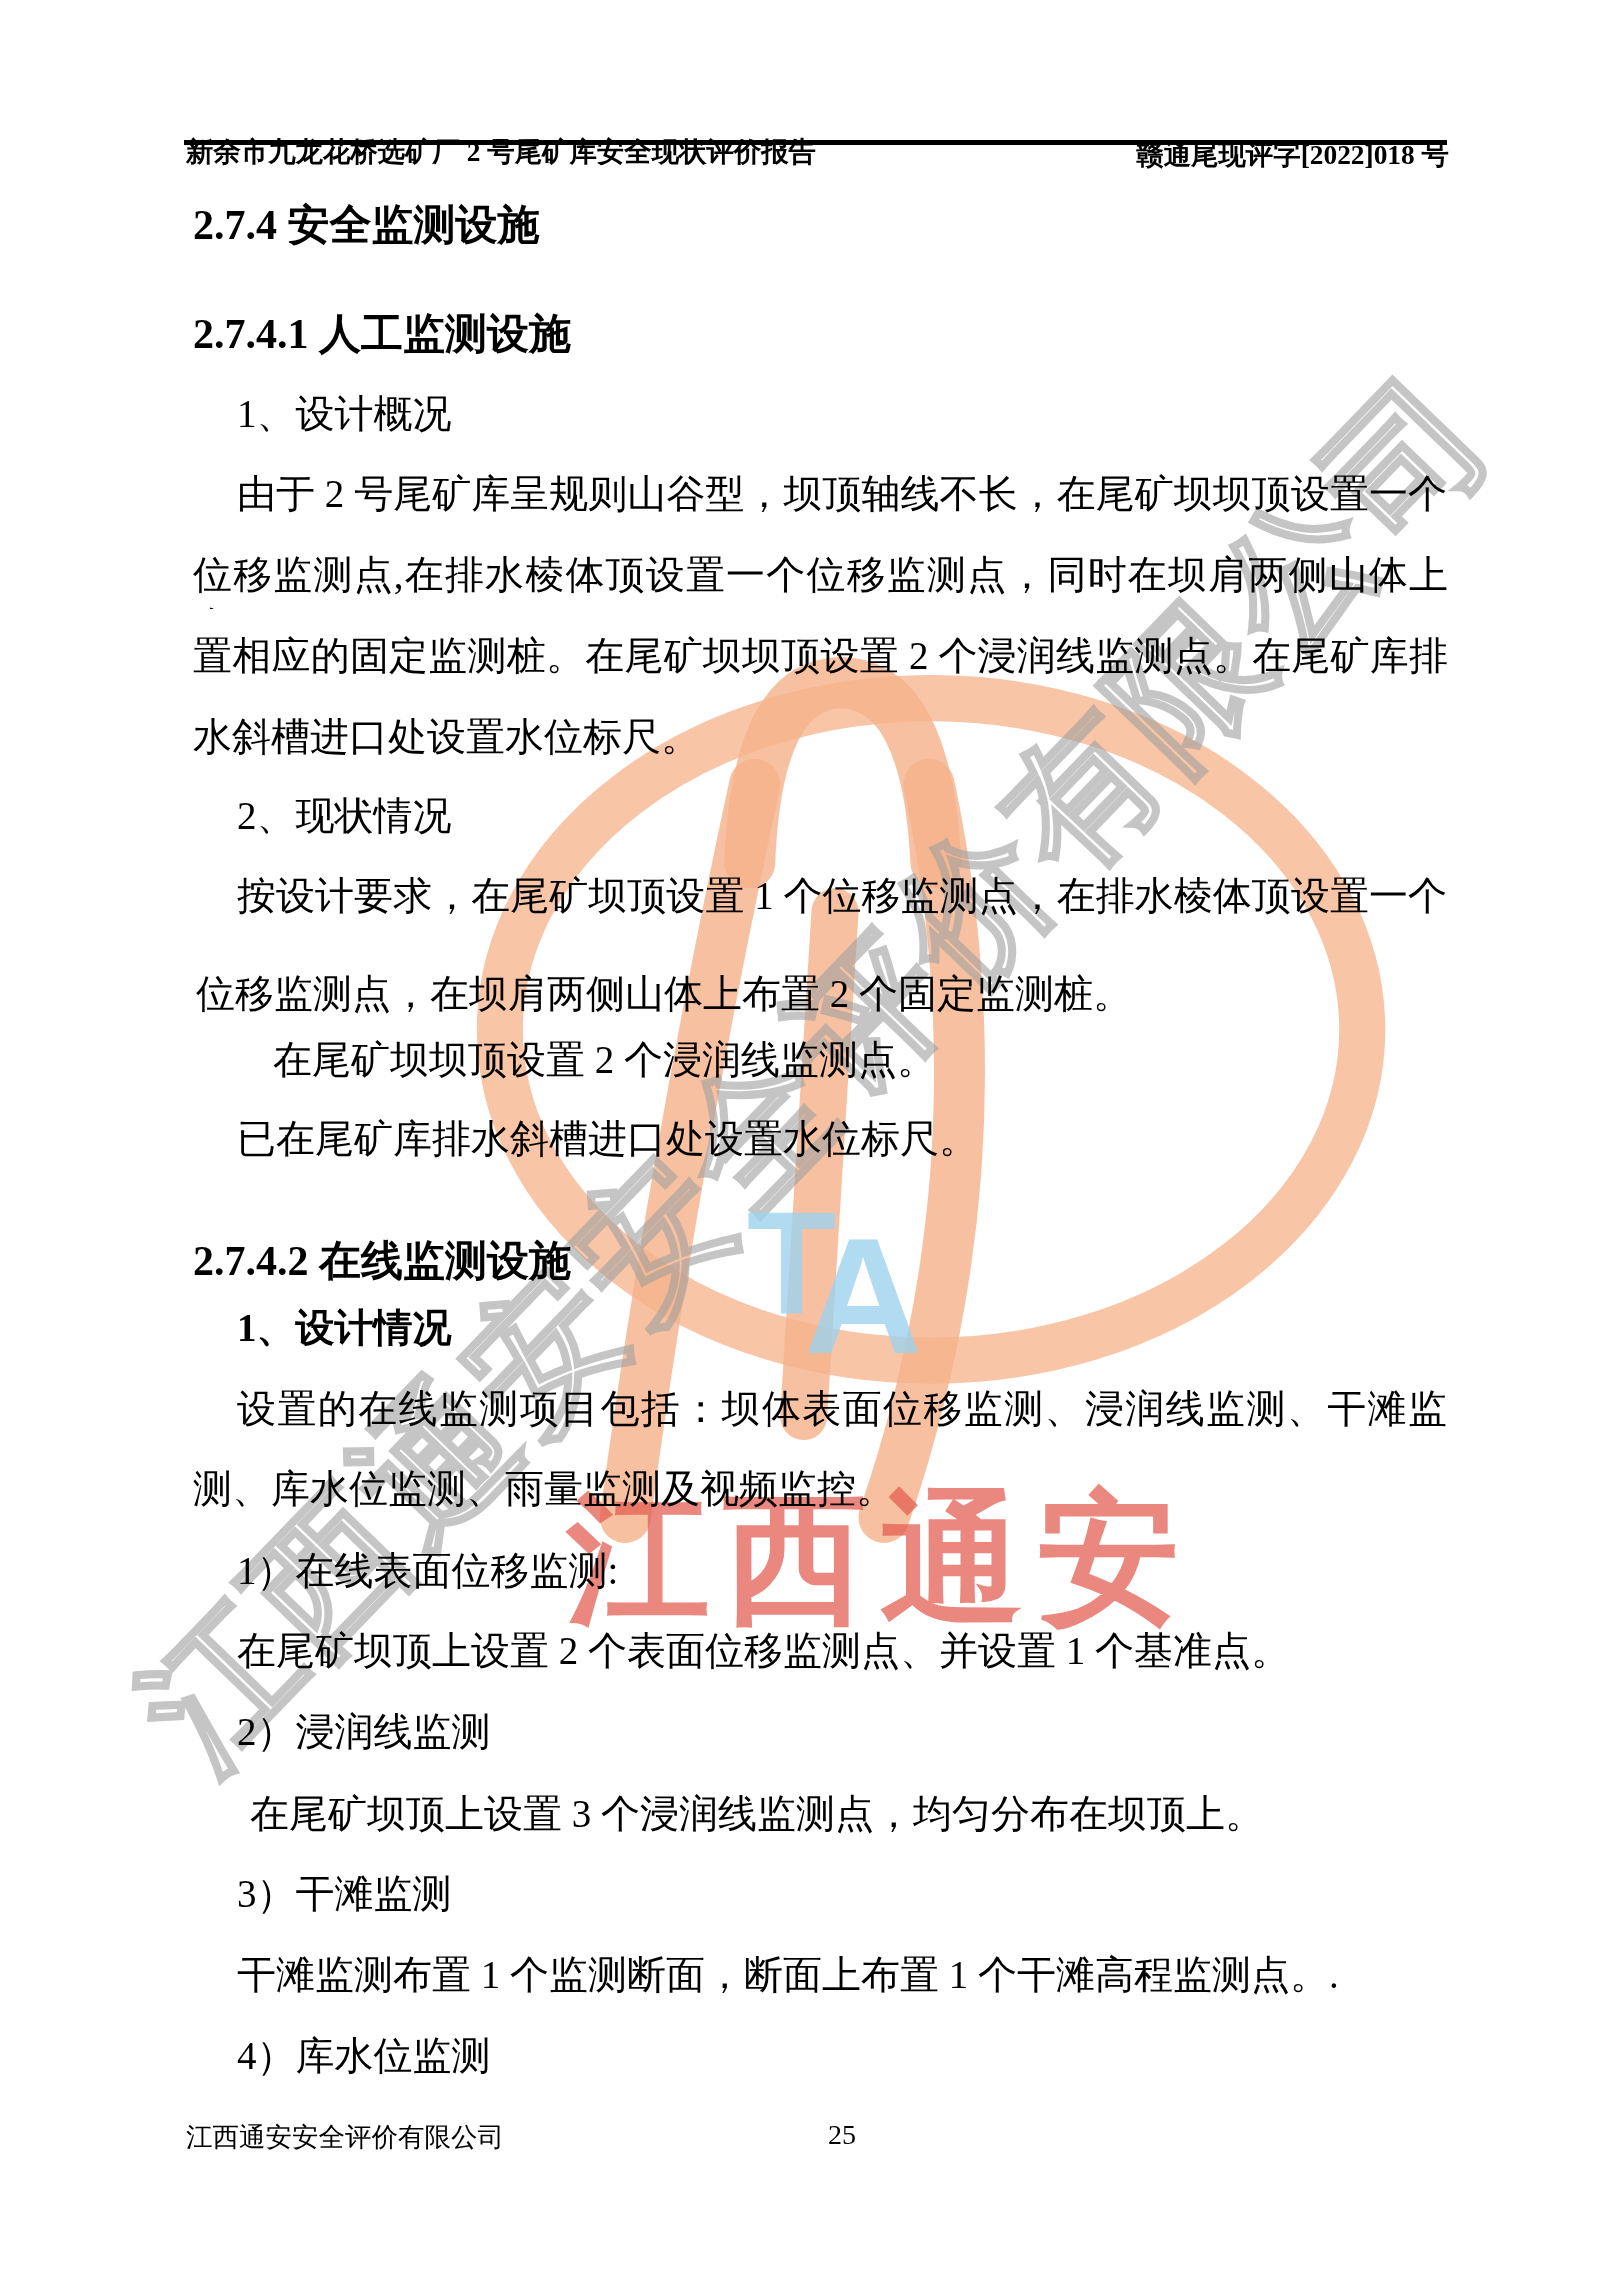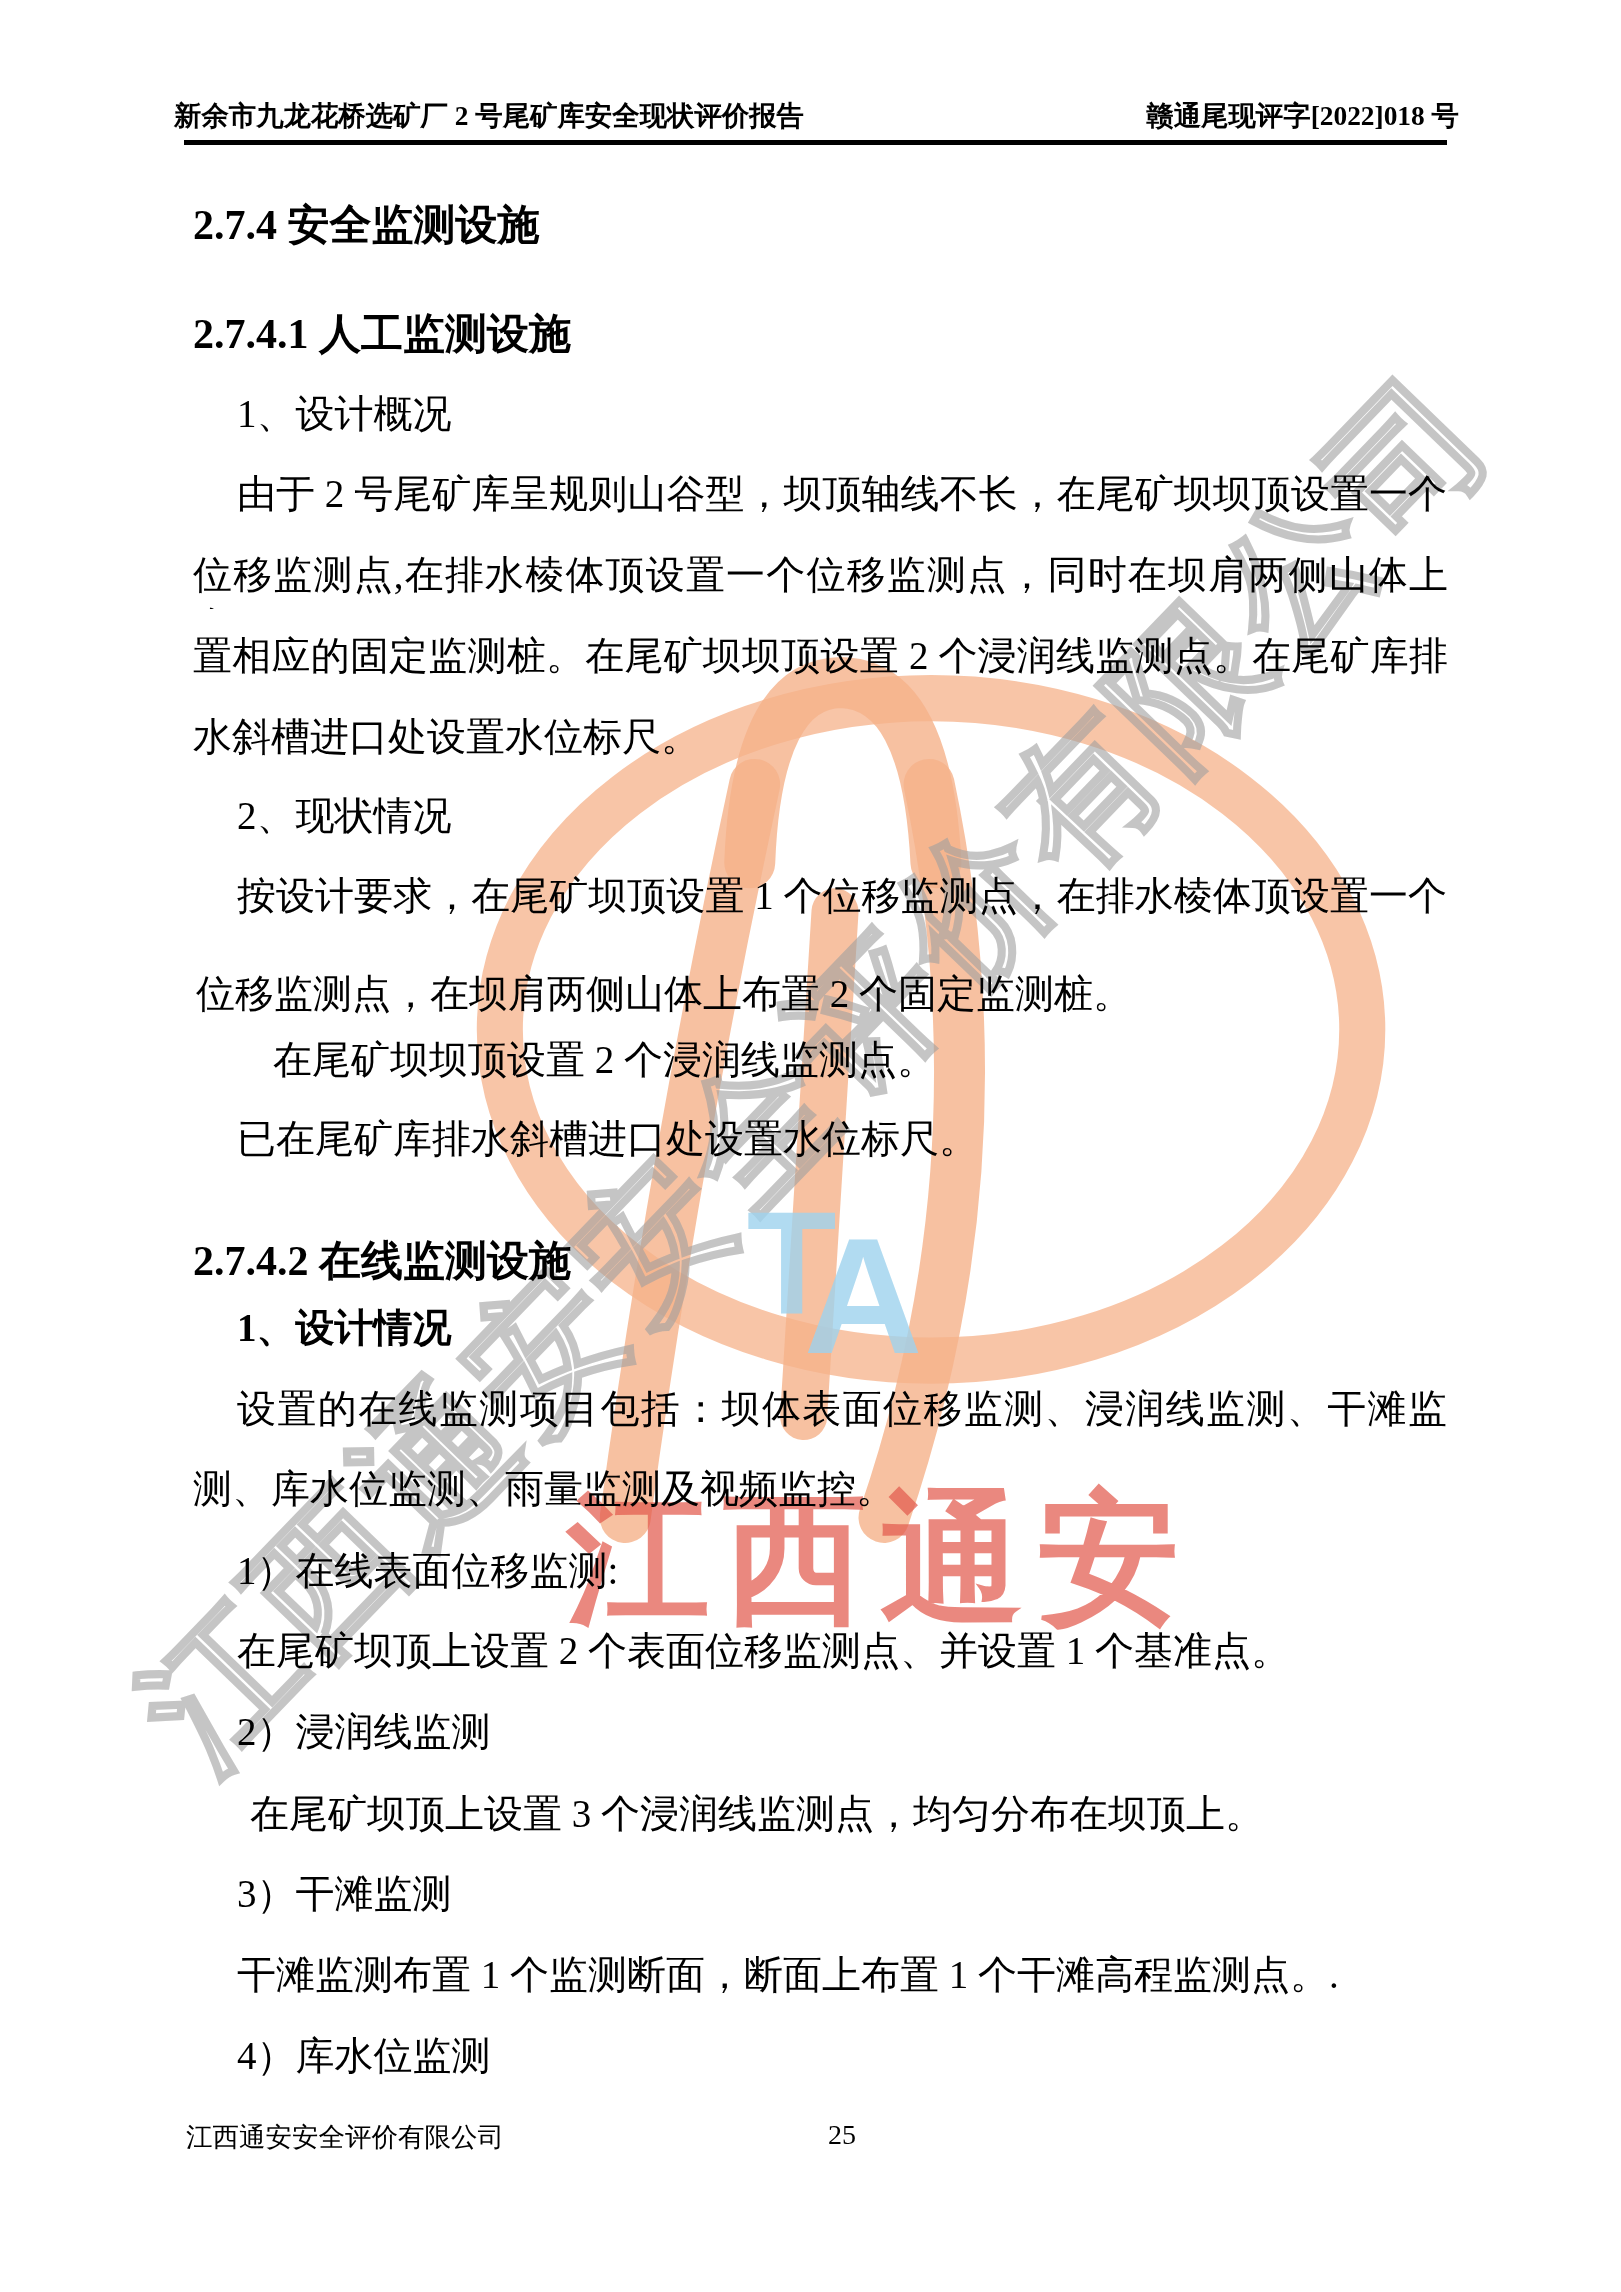--- a/index.html
+++ b/index.html
@@ -13,22 +13,22 @@
   
   #wm-svg{position:absolute;left:0;top:0;z-index:1;}
   
   #content{position:absolute;left:0;top:0;width:100%;height:100%;z-index:2;}
   .hdr{
     position:absolute;top:98px;
     font-size:27.4px;font-weight:bold;color:#000;
     font-family:"Liberation Serif","DejaVu Serif",serif;
     white-space:nowrap;
   }
-  #hdr-left{left:174px;}
-  #hdr-right{right:162px;}
+  #hdr-left{left:186px;margin-top:36px;}
+  #hdr-right{right:172px;margin-top:39px;}
   #hdr-rule{
     position:absolute;left:184px;top:140px;width:1263px;height:4.9px;
     background:#000;
   }
   .line{
     position:absolute;
     font-size:39px;color:#000;
     font-family:"Liberation Serif","DejaVu Serif",serif;
     white-space:nowrap;line-height:1.3;
   }

